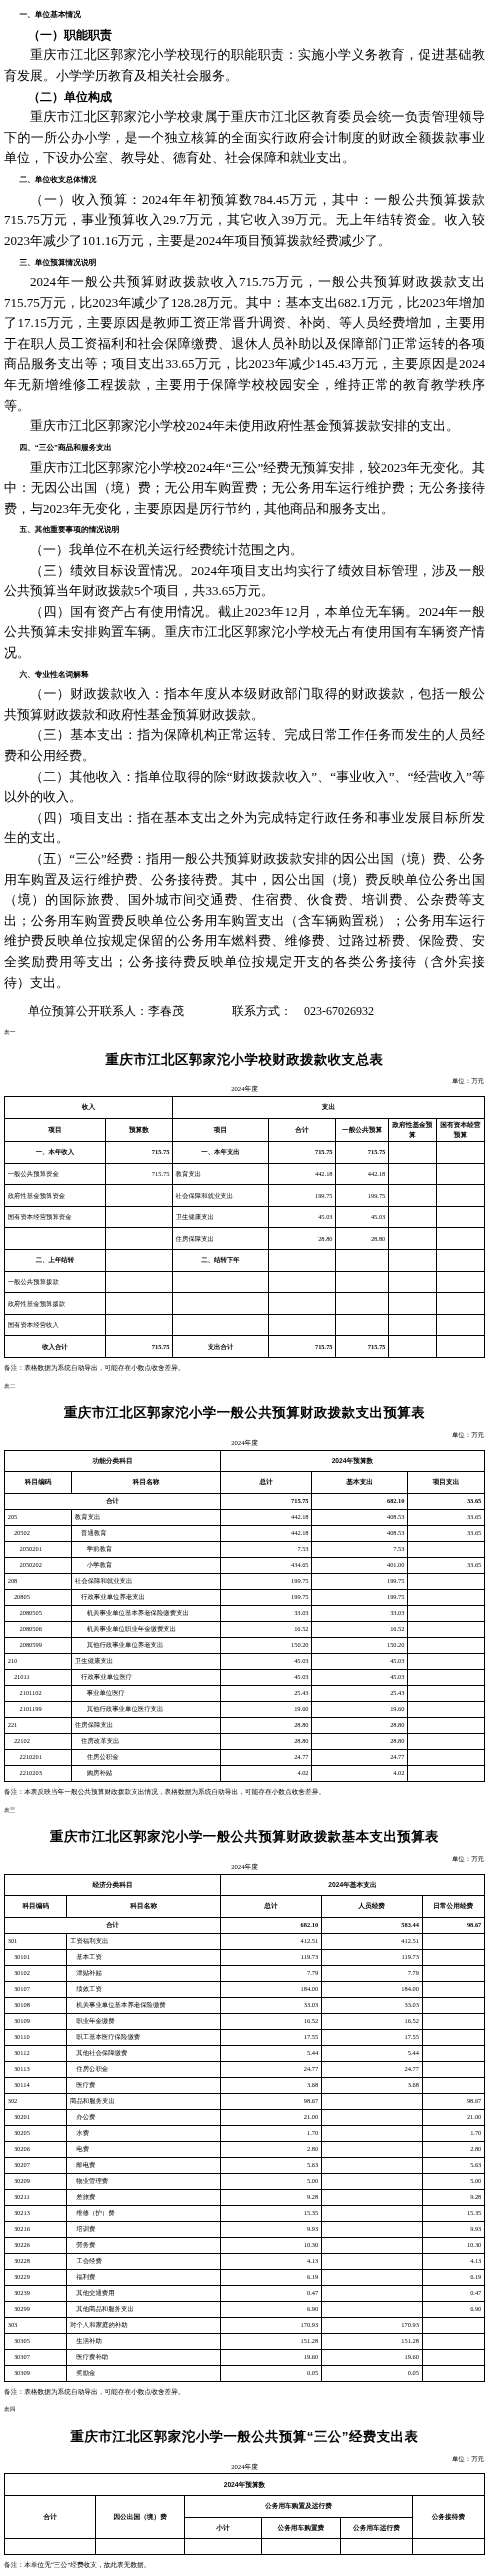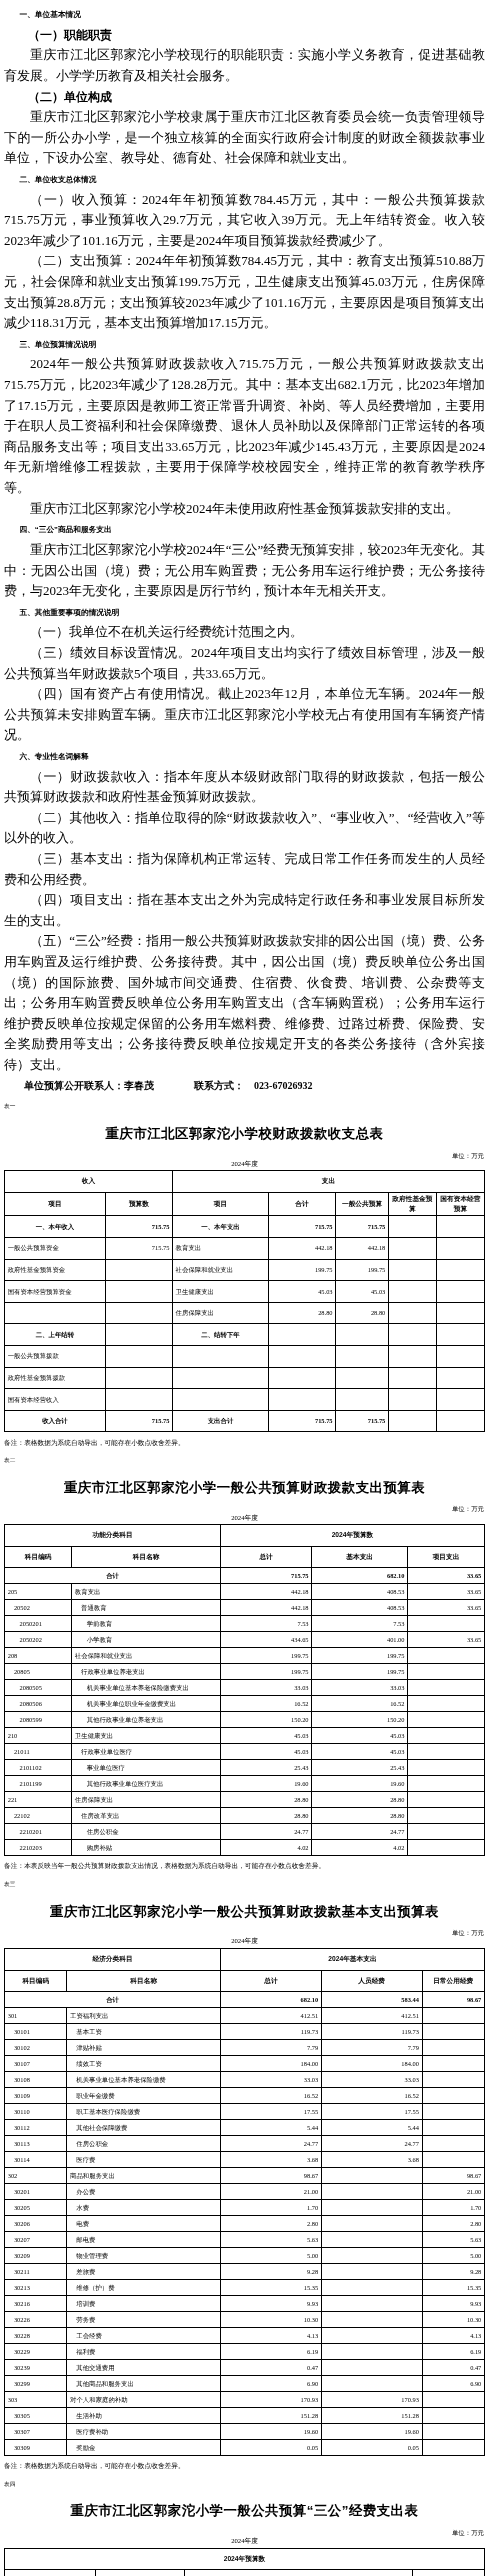--- a/index.html
+++ b/index.html
@@ -1,20 +1,20 @@
 <!DOCTYPE html>
 <html style="font-size:8.2px"><head>
 <meta charset="utf-8">
 <style>
   html,body{margin:0;padding:0;background:#fff;}
   #page{width:489px;box-sizing:border-box;padding:4.1px 4.1px 8.2px;font-family:"Liberation Serif","DejaVu Serif",serif;color:#000;}
   .h1{font-family:"Liberation Sans","DejaVu Sans",sans-serif;font-weight:700;font-size:7.7px;line-height:15.5px;text-indent:2em;margin:3.1px 0 2.1px;}
   .h2{font-weight:700;font-size:12px;line-height:20.6px;text-indent:2em;}
   .para{font-size:13px;line-height:20.6px;text-indent:2em;text-align:justify;}
-  .contact{font-size:10px;font-weight:700;line-height:20.6px;text-indent:2em;}
+  .contact{font-size:12px;font-weight:400;line-height:20.6px;text-indent:2em;margin-top:8px;}
   .tlabel{font-size:5.7px;line-height:10.3px;margin-top:5.2px;}
   .ttitle{font-family:"Liberation Sans","DejaVu Sans",sans-serif;font-weight:700;font-size:13.4px;text-align:center;line-height:17.5px;margin:13.4px 0 2.1px;letter-spacing:0.5px;}
   .tmeta{position:relative;height:19.6px;margin-top:8.2px;}
   .tmeta .tyear{position:absolute;left:0;right:0;bottom:1.5px;text-align:center;font-size:6.7px;}
   .tmeta .tunit{position:absolute;right:1px;top:1px;font-size:6.4px;}
   table.btable{width:100%;border-collapse:collapse;table-layout:fixed;font-size:6.4px;}
   .btable th,.btable td{border:0.5px solid #000;padding:1px 2.6px;vertical-align:middle;word-break:break-all;box-sizing:border-box;}
   .btable th{font-family:"Liberation Sans","DejaVu Sans",sans-serif;font-weight:700;font-size:6.7px;text-align:center;height:21.6px;line-height:10.3px;}
   .btable td{height:16px;line-height:9.8px;}
   .btable-t1 td{height:21.6px;}
@@ -28,34 +28,33 @@
 <body>
 
 <div id="page">
     <div class="h1">一、单位基本情况</div>
     <div class="h2">（一）职能职责</div>
     <div class="para">重庆市江北区郭家沱小学校现行的职能职责：实施小学义务教育，促进基础教育发展。小学学历教育及相关社会服务。</div>
     <div class="h2">（二）单位构成</div>
     <div class="para">重庆市江北区郭家沱小学校隶属于重庆市江北区教育委员会统一负责管理领导下的一所公办小学，是一个独立核算的全面实行政府会计制度的财政全额拨款事业单位，下设办公室、教导处、德育处、社会保障和就业支出。</div>
     <div class="h1">二、单位收支总体情况</div>
     <div class="para">（一）收入预算：2024年年初预算数784.45万元，其中：一般公共预算拨款715.75万元，事业预算收入29.7万元，其它收入39万元。无上年结转资金。收入较2023年减少了101.16万元，主要是2024年项目预算拨款经费减少了。</div>
-    <div class="para">（二）支出预算：2024年年初预算数784.45万元，其中：教育支出预算510.88万元，社会保障和就业支出预算199.75万元，卫生健康支出预算45.03万元，住房保障支出预算28.8万元；支出预算较2023年减少了101.16万元，主要原因是项目预算支出减少118.31万元，基本支出预算增加17.15万元。</div>
     <div class="h1">三、单位预算情况说明</div>
     <div class="para">2024年一般公共预算财政拨款收入715.75万元，一般公共预算财政拨款支出715.75万元，比2023年减少了128.28万元。其中：基本支出682.1万元，比2023年增加了17.15万元，主要原因是教师工资正常晋升调资、补岗、等人员经费增加，主要用于在职人员工资福利和社会保障缴费、退休人员补助以及保障部门正常运转的各项商品服务支出等；项目支出33.65万元，比2023年减少145.43万元，主要原因是2024年无新增维修工程拨款，主要用于保障学校校园安全，维持正常的教育教学秩序等。</div>
     <div class="para">重庆市江北区郭家沱小学校2024年未使用政府性基金预算拨款安排的支出。</div>
     <div class="h1">四、“三公”商品和服务支出</div>
-    <div class="para">重庆市江北区郭家沱小学校2024年“三公”经费无预算安排，较2023年无变化。其中：无因公出国（境）费；无公用车购置费；无公务用车运行维护费；无公务接待费，与2023年无变化，主要原因是厉行节约，预计本年无相关开支。</div>
+    <div class="para">重庆市江北区郭家沱小学校2024年“三公”经费无预算安排，较2023年无变化。其中：无因公出国（境）费；无公用车购置费；无公务用车运行维护费；无公务接待费，与2023年无变化，主要原因是厉行节约，其他商品和服务支出。</div>
     <div class="h1">五、其他重要事项的情况说明</div>
     <div class="para">（一）我单位不在机关运行经费统计范围之内。</div>
     <div class="para">（三）绩效目标设置情况。2024年项目支出均实行了绩效目标管理，涉及一般公共预算当年财政拨款5个项目，共33.65万元。</div>
     <div class="para">（四）国有资产占有使用情况。截止2023年12月，本单位无车辆。2024年一般公共预算未安排购置车辆。重庆市江北区郭家沱小学校无占有使用国有车辆资产情况。</div>
     <div class="h1">六、专业性名词解释</div>
     <div class="para">（一）财政拨款收入：指本年度从本级财政部门取得的财政拨款，包括一般公共预算财政拨款和政府性基金预算财政拨款。</div>
+    <div class="para">（三）基本支出：指为保障机构正常运转、完成日常工作任务而发生的人员经费和公用经费。</div>
     <div class="para">（二）其他收入：指单位取得的除“财政拨款收入”、“事业收入”、“经营收入”等以外的收入。</div>
-    <div class="para">（三）基本支出：指为保障机构正常运转、完成日常工作任务而发生的人员经费和公用经费。</div>
     <div class="para">（四）项目支出：指在基本支出之外为完成特定行政任务和事业发展目标所发生的支出。</div>
     <div class="para">（五）“三公”经费：指用一般公共预算财政拨款安排的因公出国（境）费、公务用车购置及运行维护费、公务接待费。其中，因公出国（境）费反映单位公务出国（境）的国际旅费、国外城市间交通费、住宿费、伙食费、培训费、公杂费等支出；公务用车购置费反映单位公务用车购置支出（含车辆购置税）；公务用车运行维护费反映单位按规定保留的公务用车燃料费、维修费、过路过桥费、保险费、安全奖励费用等支出；公务接待费反映单位按规定开支的各类公务接待（含外宾接待）支出。</div>
     <div class="contact">单位预算公开联系人：李春茂　　　　联系方式：　023-67026932</div>
     <div class="tlabel">表一</div>
     <div class="ttitle">重庆市江北区郭家沱小学校财政拨款收支总表</div>
     <div class="tmeta">
       <span class="tyear">2024年度</span>
       <span class="tunit">单位：万元</span>
     </div>
     <table class="btable btable-t1">

